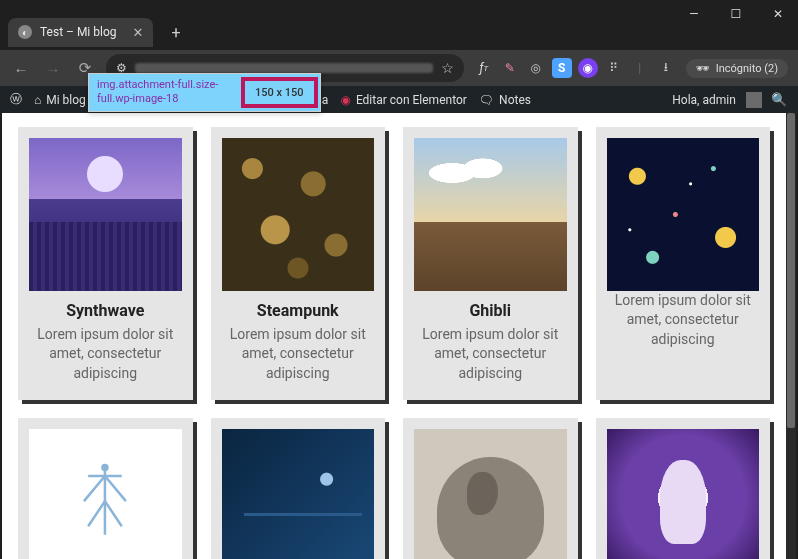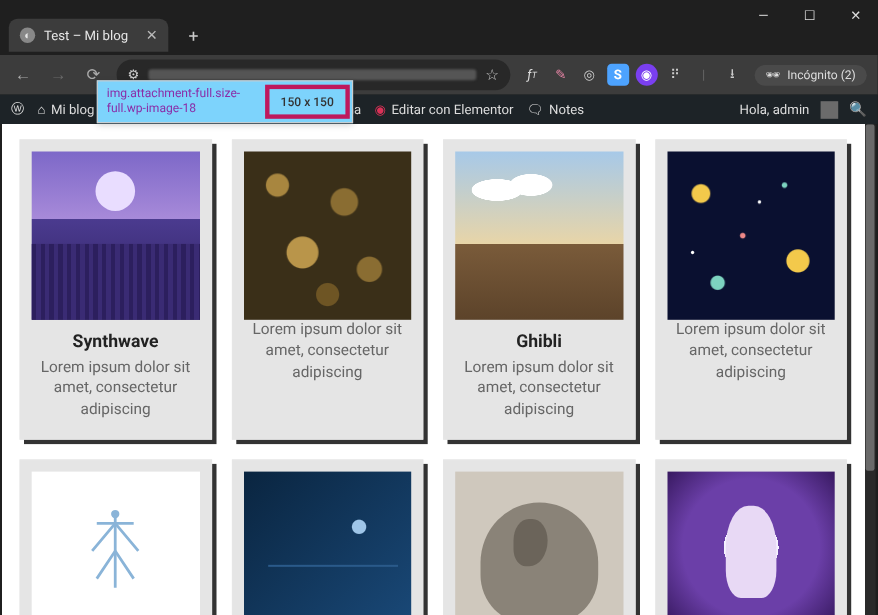--- a/index.html
+++ b/index.html
@@ -193,20 +193,21 @@
 <div class="viewport">
   <div class="page-scroll">
     <div class="grid" id="grid">
         <div class="card">
           <div class="thumb th-synth"></div>
           <h3>Synthwave</h3>
           <p>Lorem ipsum dolor sit amet, consectetur adipiscing</p>
         </div>
         <div class="card">
           <div class="thumb th-steam"></div>
+          <h3>Steampunk</h3>
           <p>Lorem ipsum dolor sit amet, consectetur adipiscing</p>
         </div>
         <div class="card">
           <div class="thumb th-ghibli"></div>
           <h3>Ghibli</h3>
           <p>Lorem ipsum dolor sit amet, consectetur adipiscing</p>
         </div>
         <div class="card">
           <div class="thumb th-space"></div>
           <p>Lorem ipsum dolor sit amet, consectetur adipiscing</p>

